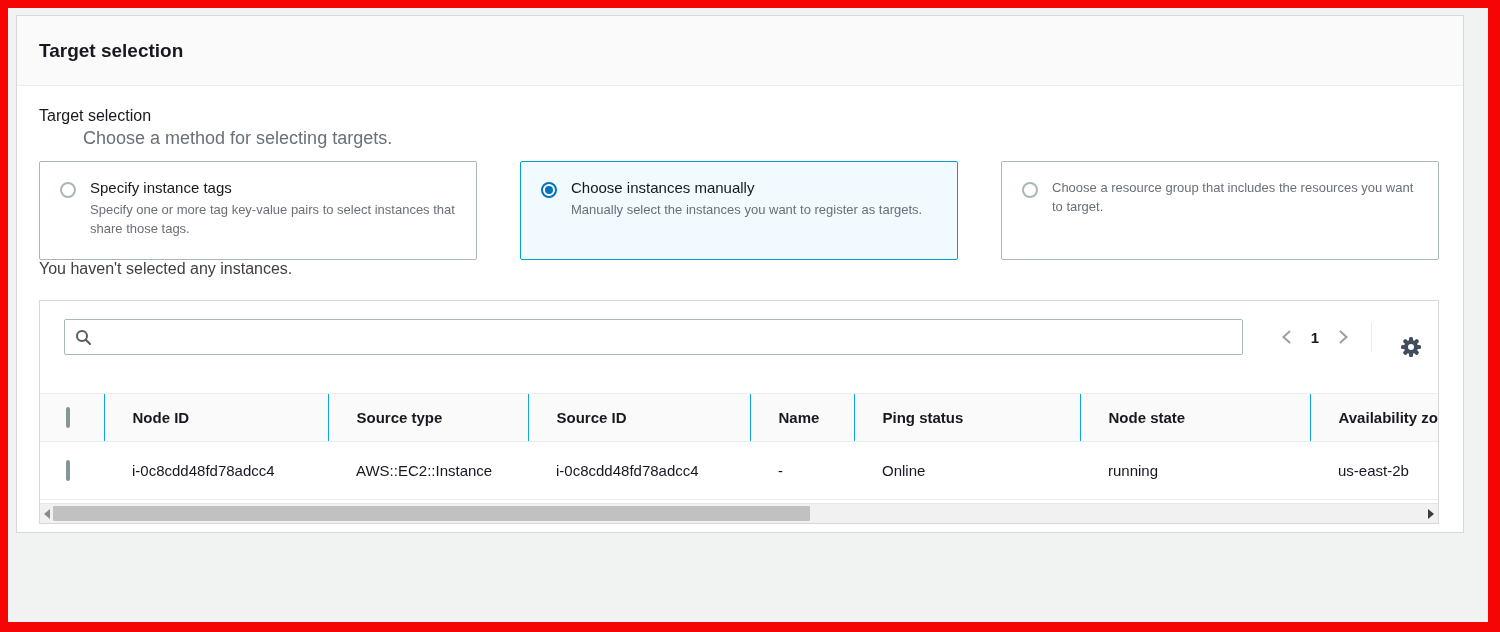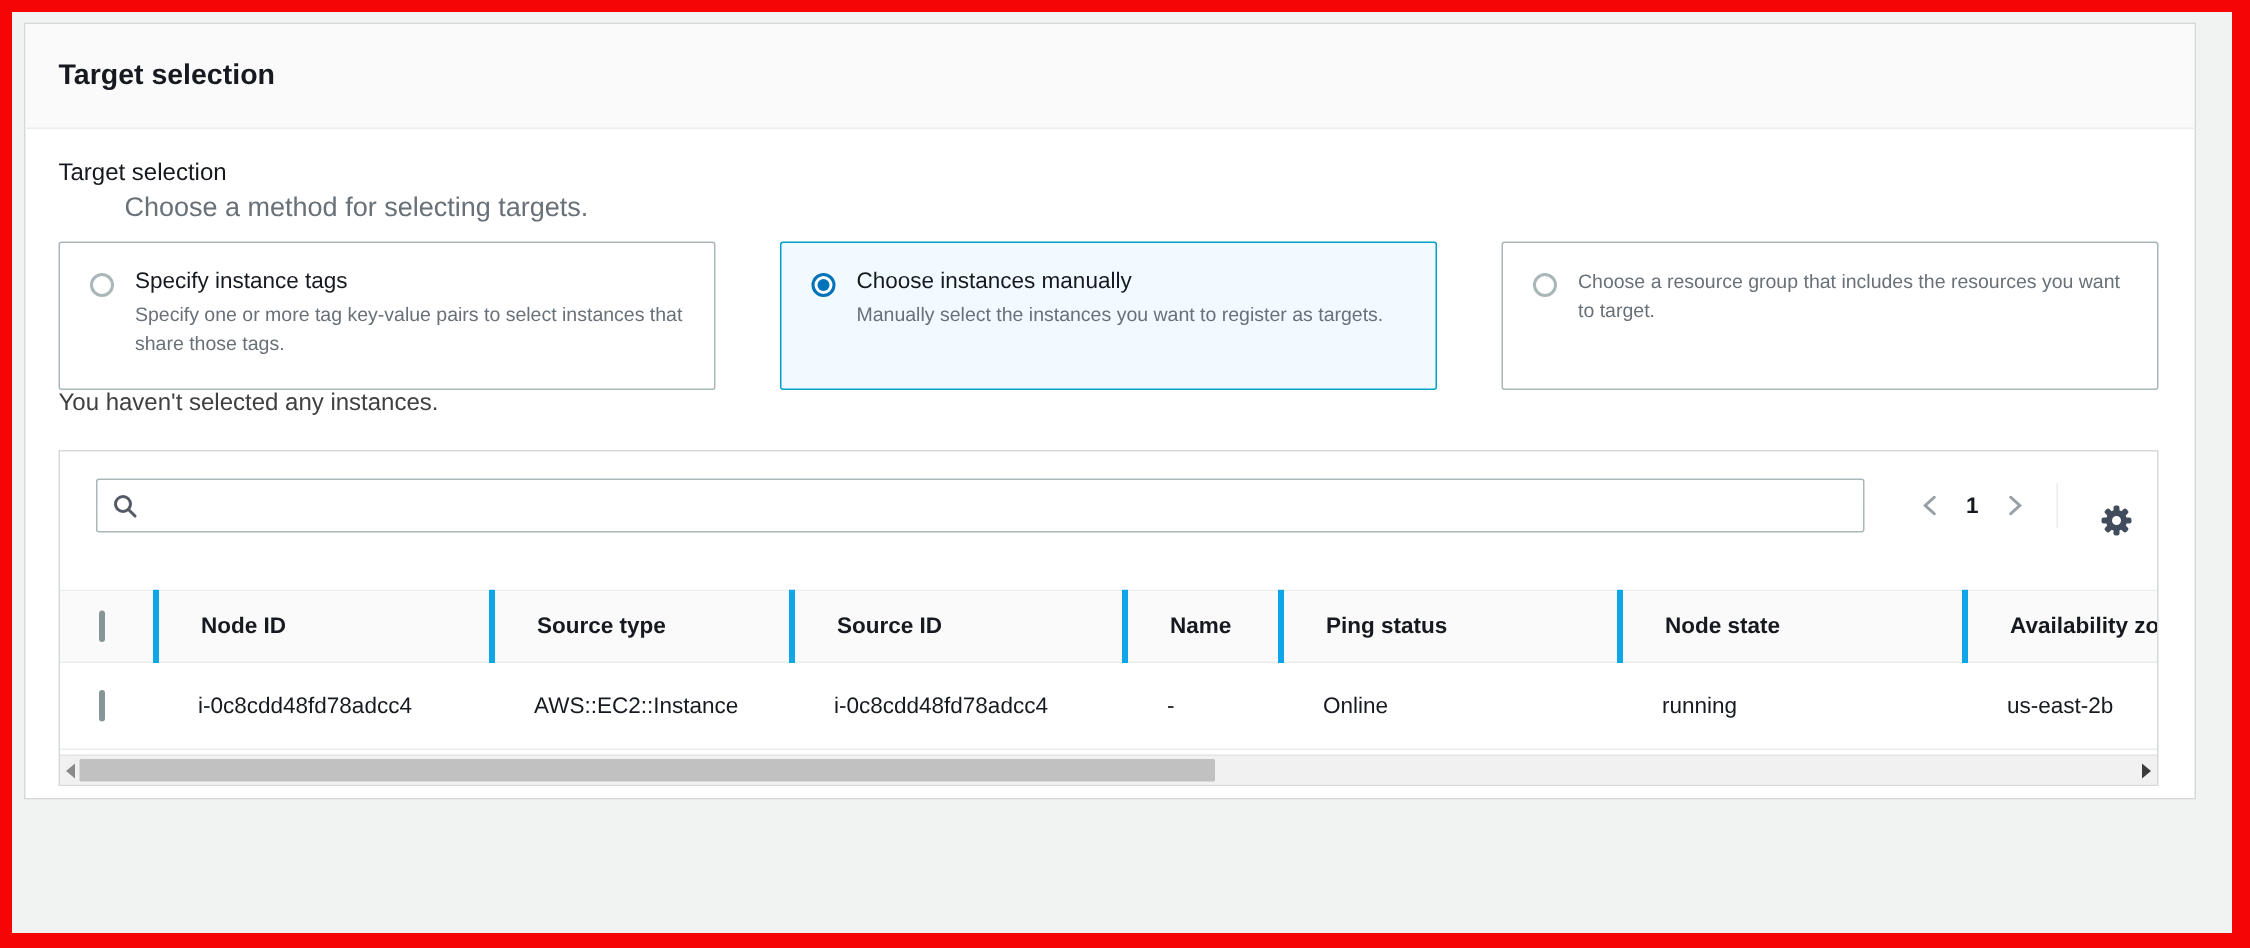--- a/index.html
+++ b/index.html
@@ -108,21 +108,21 @@
   col.c-check { width: 64px; }  col.c-node { width: 224px; }
   col.c-srctype { width: 200px; } col.c-srcid { width: 222px; }
   col.c-name { width: 104px; } col.c-ping { width: 226px; }
   col.c-state { width: 230px; } col.c-az { width: 270px; }
   th {
     text-align: left; font-size: 15px; font-weight: 700; color: #16191f;
     background: #fafafa;
     border-top: 1px solid #eaeded; border-bottom: 1px solid #eaeded;
     padding: 15px 8px 15px 28px; white-space: nowrap; overflow: hidden;
   }
-  th + th { border-left: 4px solid #0ea5e9; }
+  th + th { border-left: 1px solid #0ea5e9; }
   th.checkbox-cell, td.checkbox-cell { padding: 0 0 0 26px; border-left: none; }
   td {
     font-size: 15px; color: #16191f;
     padding: 20px 8px 20px 28px; white-space: nowrap; overflow: hidden;
     border-bottom: 1px solid #eaeded;
   }
   .checkbox {
     width: 16px; height: 16px; border: 2px solid #879596;
     border-radius: 2px; background: #fff; cursor: pointer;
   }

